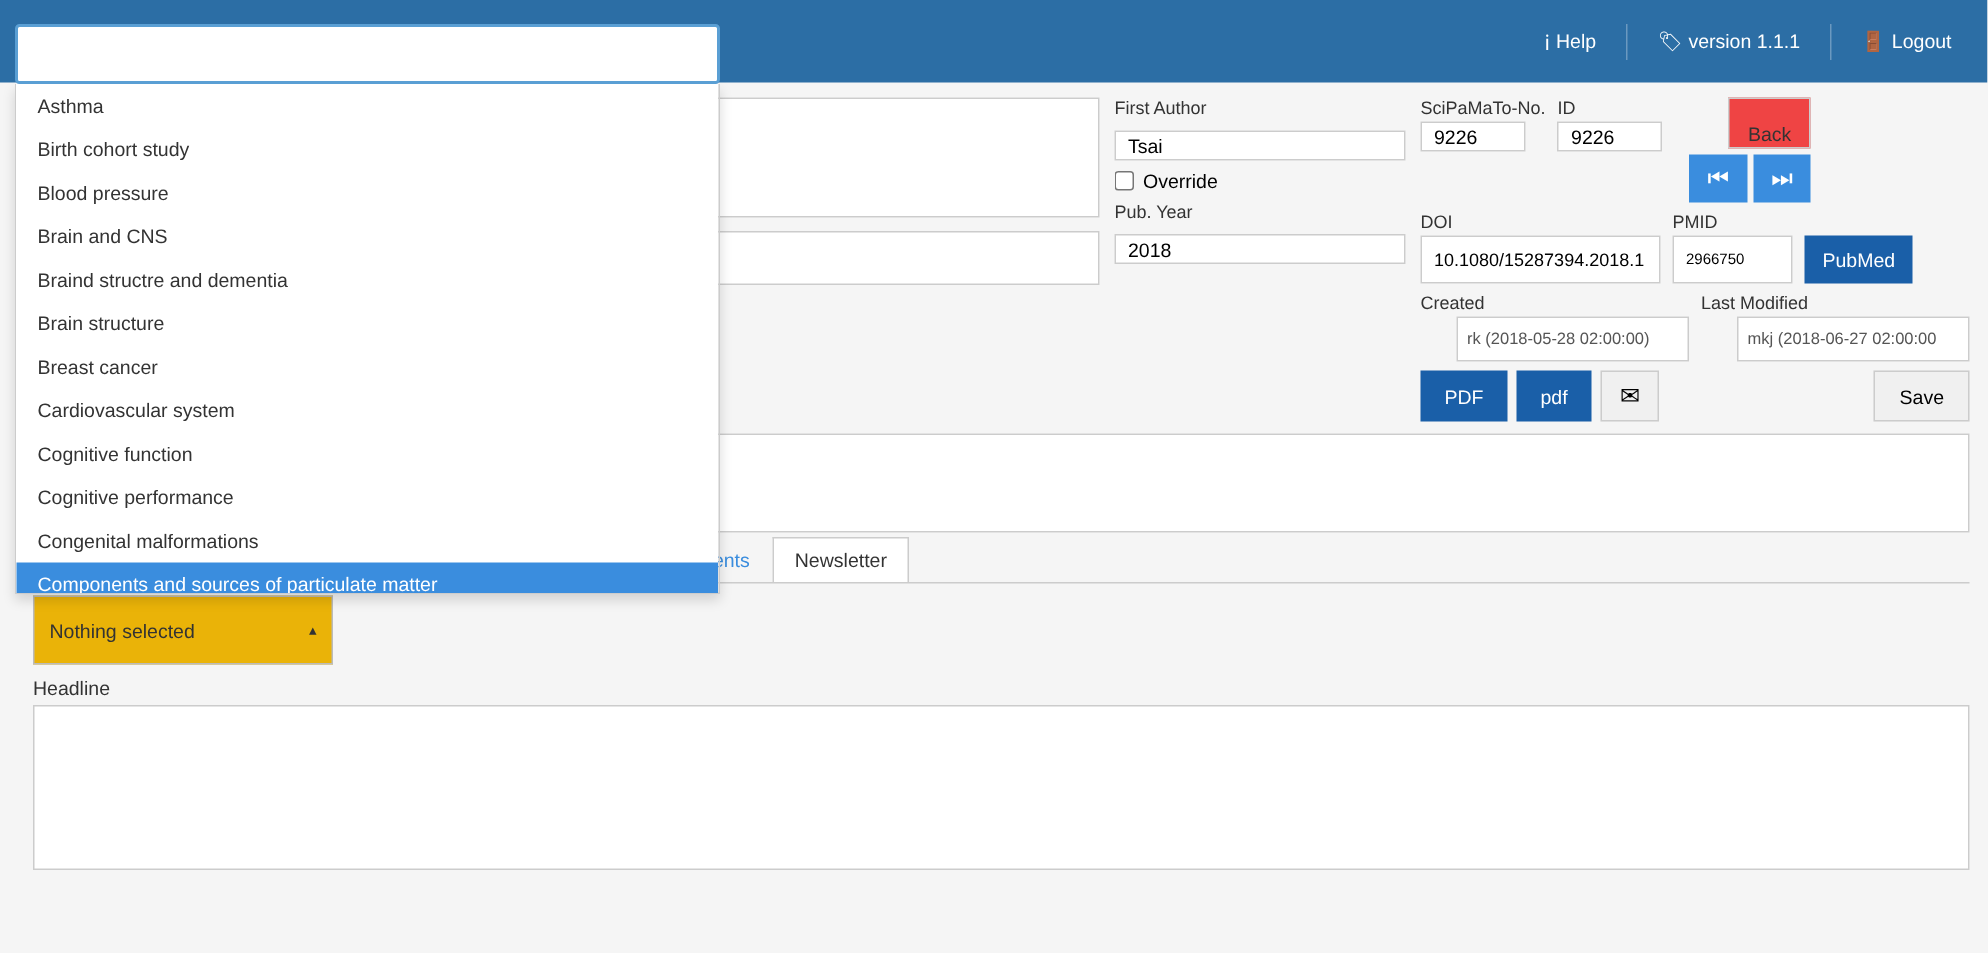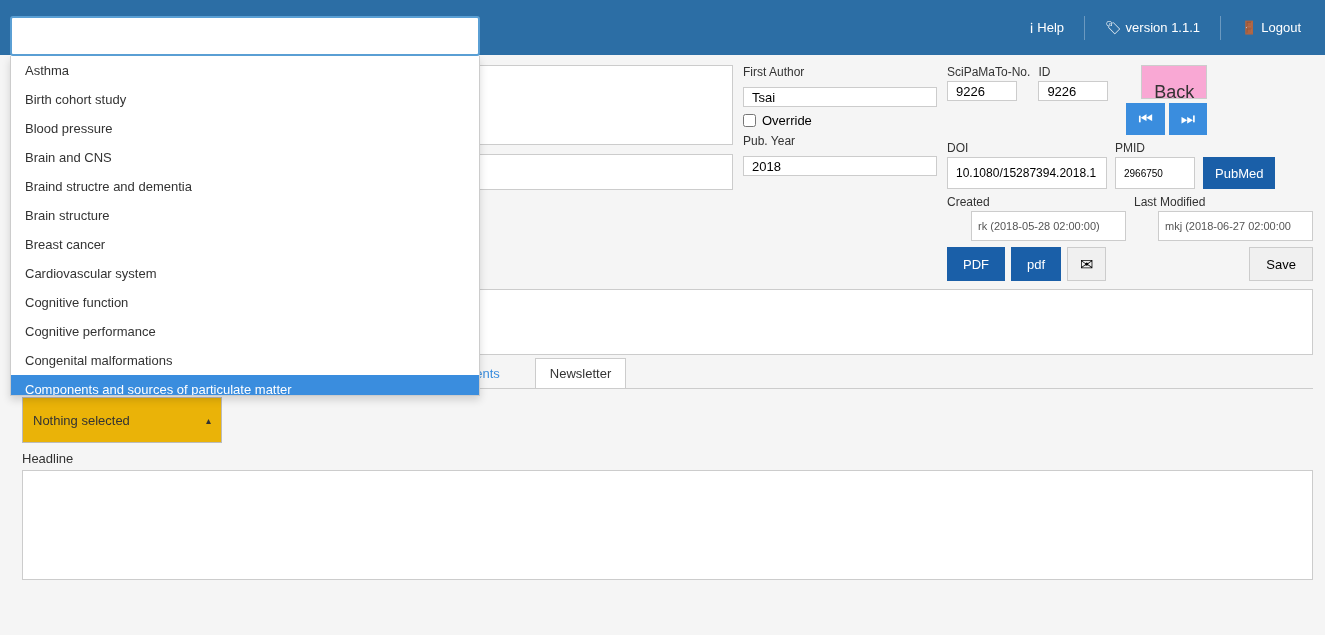--- a/index.html
+++ b/index.html
@@ -149,26 +149,26 @@
       background: #3a8dde;
       color: white;
       border: none;
       padding: 6px 12px;
       cursor: pointer;
       font-size: 16px;
       height: 32px;
       display: flex; align-items: center;
     }
     .btn-back {
-      background: #f9a8d4;
+      background: #ef4444;
       color: #333;
       border: 1px solid #ccc;
       padding: 16px 12px;
       cursor: pointer;
-      font-size: 18px;
+      font-size: 13px;
       height: 32px;
     }
     .doi-pmid-row { display: flex; gap: 8px; align-items: flex-end; }
     .doi-input {
       border: 1px solid #ccc;
       padding: 5px 8px;
       font-size: 12px;
       width: 160px;
       height: 32px;
     }
@@ -240,21 +240,20 @@
       color: #3a8dde;
       border: 1px solid transparent;
       border-bottom: none;
       text-decoration: none;
     }
     .tab.active {
       background: white;
       border-color: #ccc;
       color: #333;
       font-weight: normal;
-      margin-left: 20px;
     }
 
     
     .nothing-selected-btn {
       display: flex;
       align-items: center;
       justify-content: space-between;
       background: #eab308;
       border: 1px solid #bbb;
       padding: 5px 10px;

